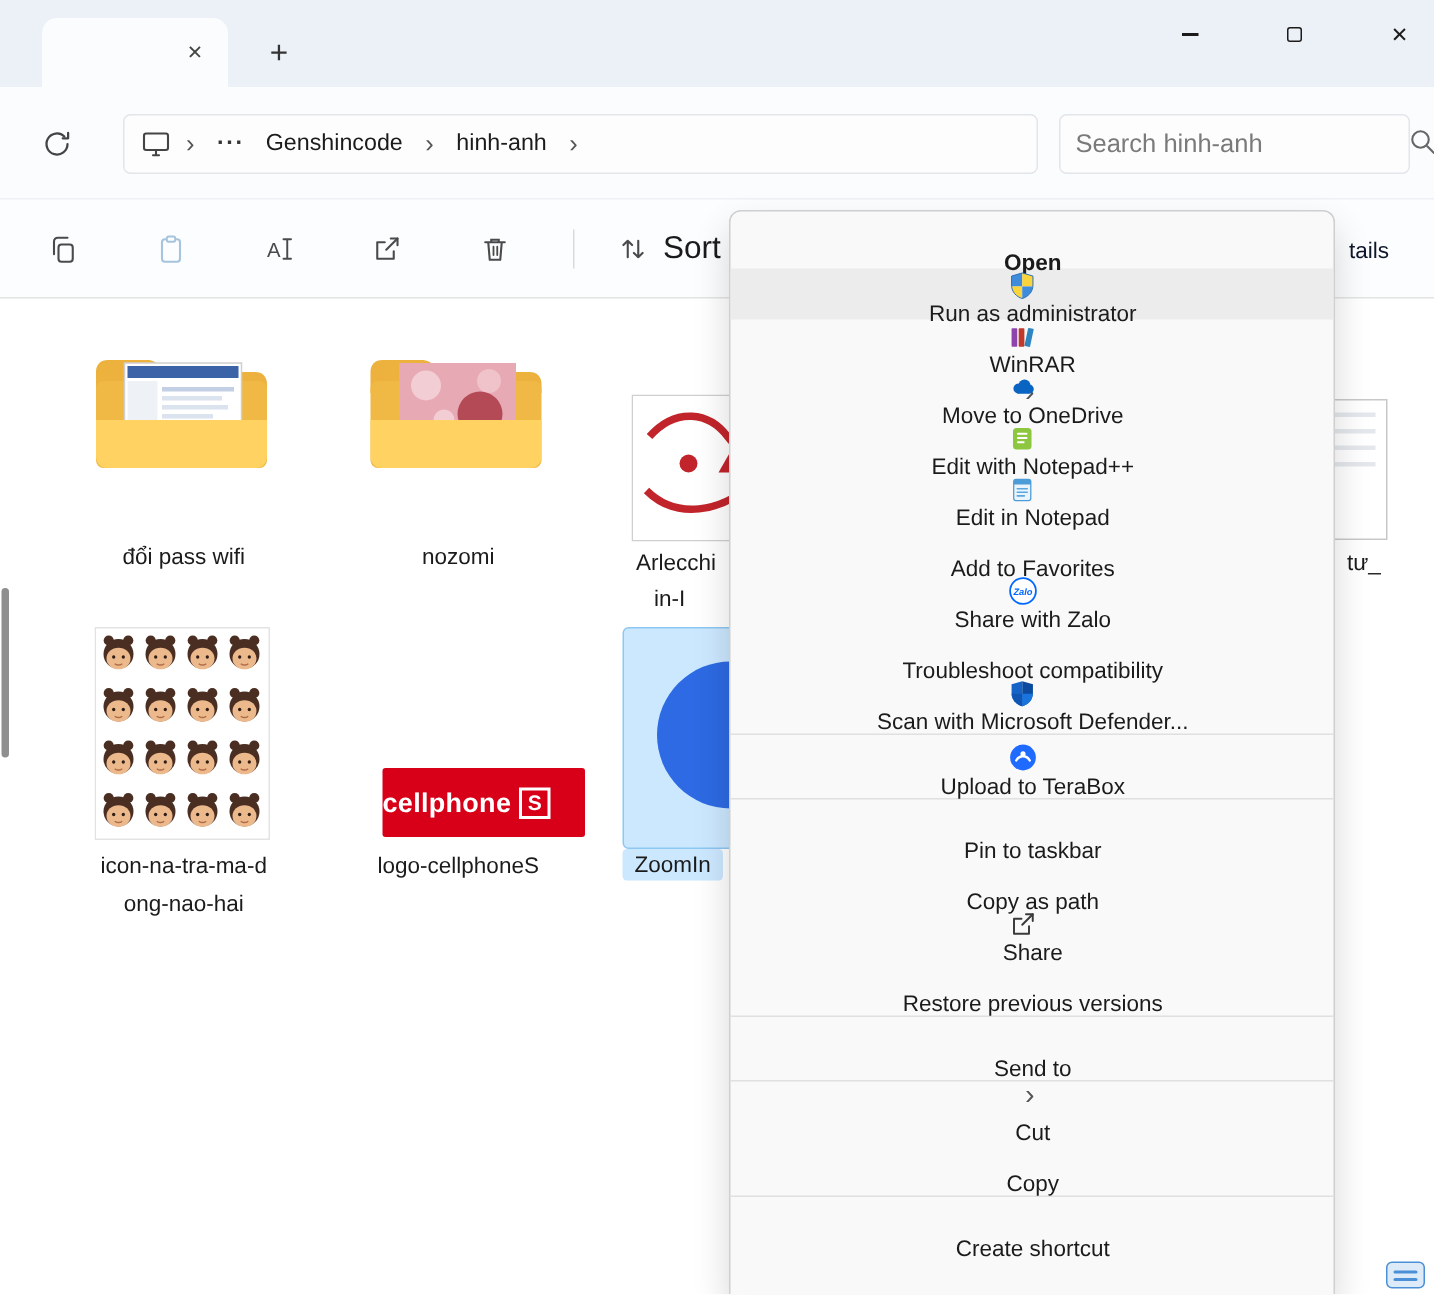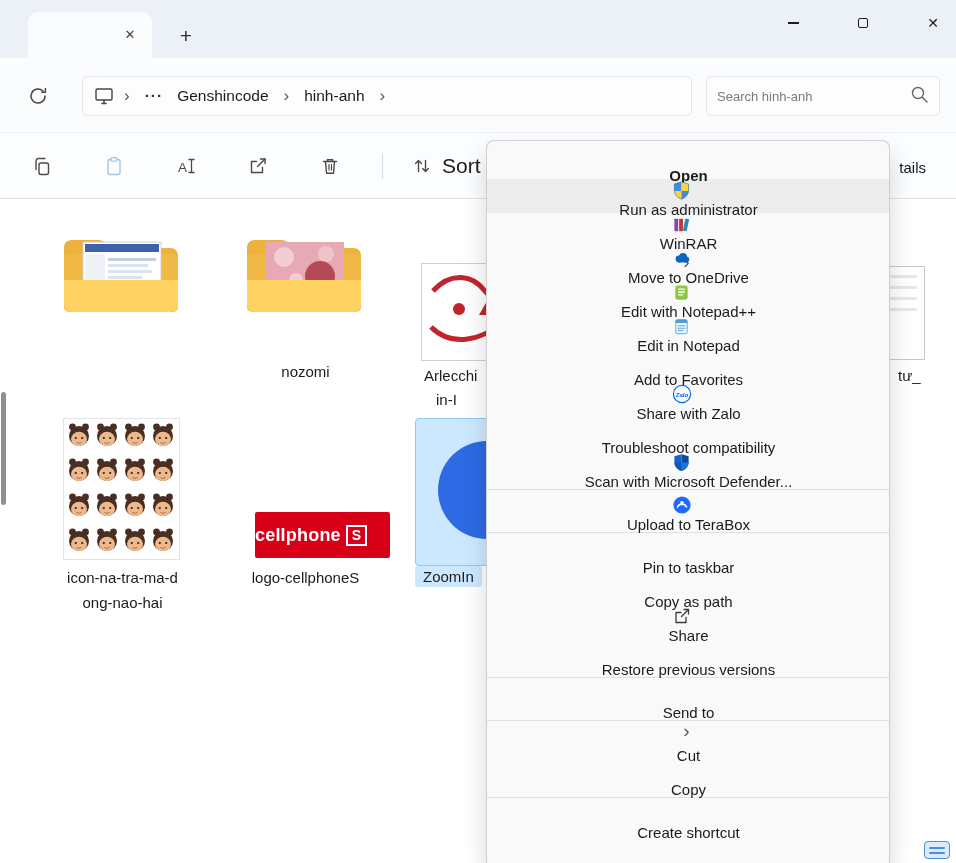--- a/index.html
+++ b/index.html
@@ -24,21 +24,21 @@
   .addr-row { position:absolute; top:58px; left:0; right:0; height:74px; background:#fafcfe; }
   .icon-btn { border:none; background:transparent; display:flex; align-items:center; justify-content:center; }
   .refresh-btn { position:absolute; left:24px; top:24px; width:28px; height:28px; }
   .addr-box { position:absolute; left:82px; top:18px; width:610px; height:40px; background:#fdfdfe;
               border:1px solid #e2e6eb; border-radius:5px; display:flex; align-items:center; padding:0 10px; gap:2px; }
   .crumb-sep { color:#555; font-size:17px; padding:0 7px; }
   .crumb { border:none; background:transparent; font-size:15.5px; color:#1b1b1b; padding:3px 6px; border-radius:4px; }
   .crumb.overflow { font-weight:bold; letter-spacing:1px; color:#333; }
   .search-box { position:absolute; left:706px; top:18px; width:234px; height:40px; background:#fdfdfe;
                 border:1px solid #e2e6eb; border-radius:5px; display:flex; align-items:center; padding:0 10px; }
-  .search-box input { flex:1; border:none; outline:none; background:transparent; font-size:13px; color:#1b1b1b;
+  .search-box input { flex:1; border:none; outline:none; background:transparent; font-size:17px; color:#1b1b1b;
                       font-family:"Liberation Sans","DejaVu Sans",sans-serif; }
   .search-box input::placeholder { color:#7a7a7a; opacity:1; }
 
   
   .toolbar { position:absolute; top:132px; left:0; right:0; height:67px; background:#fbfdfe;
              border-top:1px solid #edf0f4; border-bottom:1px solid #e3e3e3; display:flex; align-items:center; padding-left:22px; }
   .tb-btn { width:40px; height:40px; border:none; background:transparent; display:flex; align-items:center; justify-content:center; margin-right:32px; border-radius:5px; }
   .tb-divider { width:1px; height:26px; background:#d9dcdf; margin:0 18px 0 0; }
   .sort-btn { border:none; background:transparent; display:flex; align-items:center; gap:9px; padding:8px 10px; border-radius:5px; }
   .sort-label { font-size:21px; color:#1b1b1b; }
@@ -196,20 +196,21 @@
           <rect width="78" height="56" fill="#fff" stroke="#cfcfcf"></rect>
           <rect x="2" y="2" width="74" height="8" fill="#3c63a8"></rect>
           <rect x="2" y="12" width="20" height="42" fill="#eef2f7"></rect>
           <rect x="25" y="16" width="48" height="3" fill="#c2cfe4"></rect>
           <rect x="25" y="22" width="40" height="3" fill="#dbe3ef"></rect>
           <rect x="25" y="28" width="44" height="3" fill="#dbe3ef"></rect>
           <rect x="25" y="34" width="34" height="3" fill="#dbe3ef"></rect>
         </g>
         <path d="M6 52h114v24c0 5-3 8-8 8H14c-5 0-8-3-8-8Z" fill="#ffd262"></path>
       </svg>
+      <div class="flabel center" style="left:0;top:134px;width:165px">đổi pass wifi</div>
     </div>
 
     <div class="file-item" style="left:223px;top:26px;width:165px;height:170px">
       <svg width="128" height="100" viewBox="0 0 128 100" style="position:absolute;left:18px;top:2px">
         <path d="M6 20c0-5 3-8 8-8h26c4 0 6.5 1.5 8.6 4.4l2.6 3.6H112c5 0 8 3 8 8v6H6Z" fill="#edb13d"></path>
         <rect x="6" y="26" width="114" height="58" rx="5" fill="#f0b945"></rect>
         <g transform="translate(25,14)">
           <rect width="78" height="56" fill="#e7aab4"></rect>
           <circle cx="18" cy="15" r="10" fill="#f3cdd4"></circle>
           <circle cx="60" cy="12" r="8" fill="#f0c2ca"></circle>

